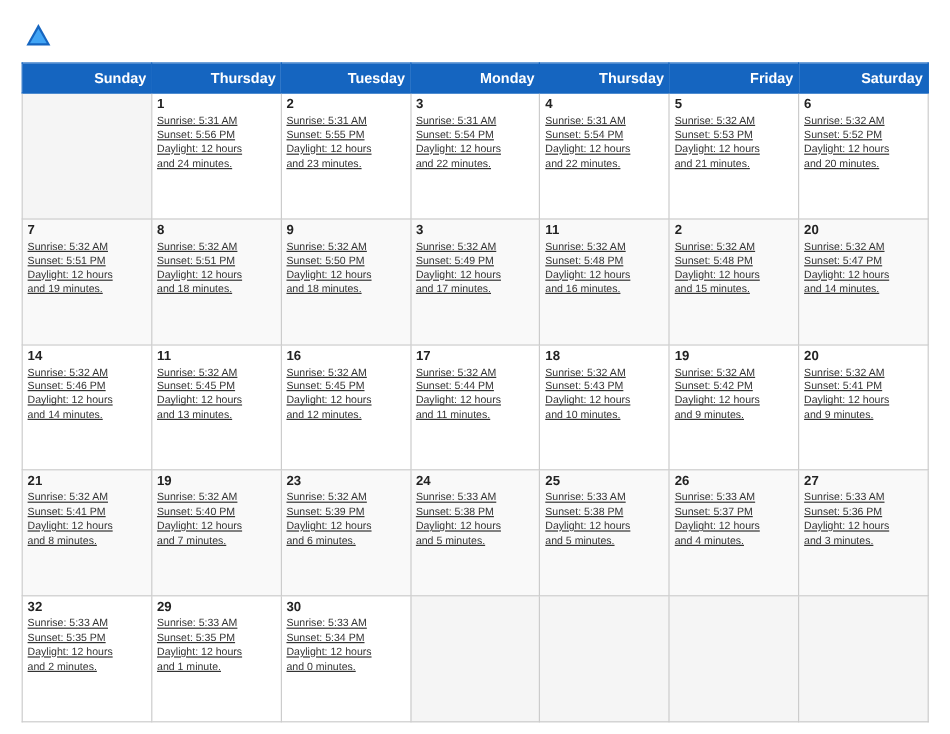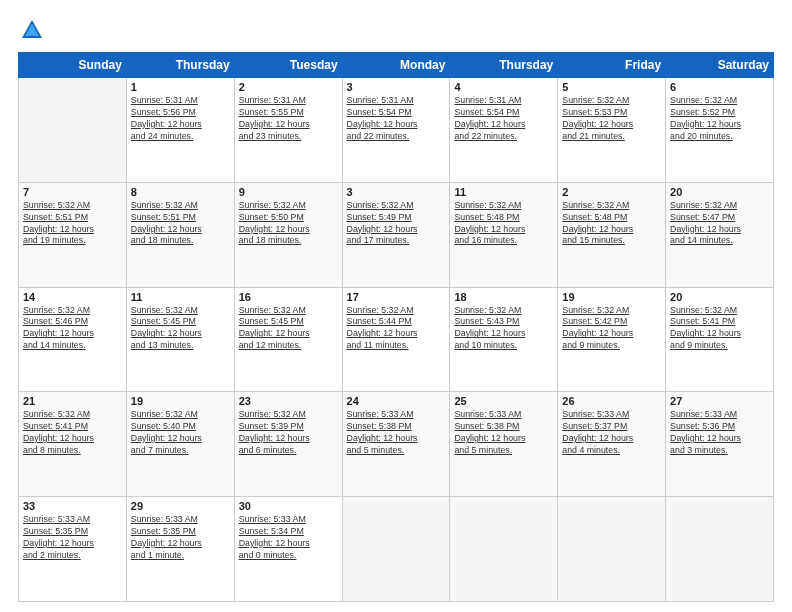--- a/index.html
+++ b/index.html
@@ -321,21 +321,21 @@
           <td>
             <div class="day-num">27</div>
             <div class="day-info" style="white-space: pre-line;">Sunrise: 5:33 AM
 Sunset: 5:36 PM
 Daylight: 12 hours
 and 3 minutes.</div>
           </td>
         </tr>
         <tr>
           <td>
-            <div class="day-num">33</div>
+            <div class="day-num">32</div>
             <div class="day-info" style="white-space: pre-line;">Sunrise: 5:33 AM
 Sunset: 5:35 PM
 Daylight: 12 hours
 and 2 minutes.</div>
           </td>
           <td>
             <div class="day-num">29</div>
             <div class="day-info" style="white-space: pre-line;">Sunrise: 5:33 AM
 Sunset: 5:35 PM
 Daylight: 12 hours

